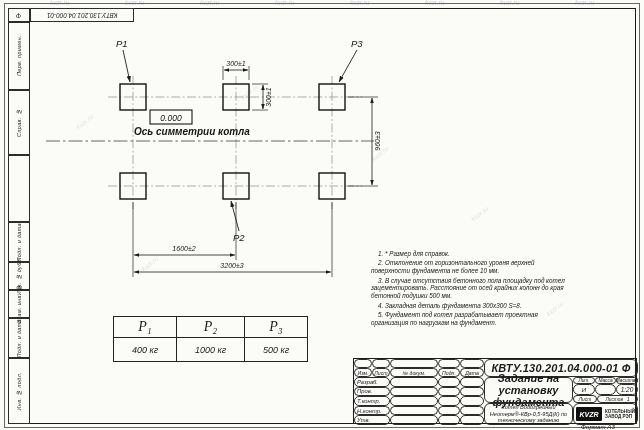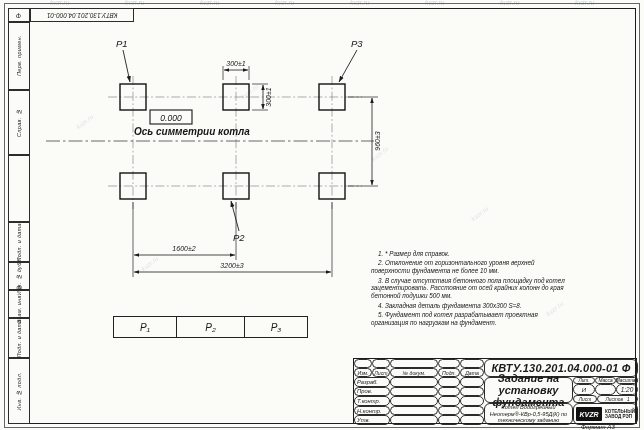--- a/index.html
+++ b/index.html
@@ -16,21 +16,21 @@
   .wm{position:absolute;font-size:6.5px;font-style:italic;color:#9fb0bd;opacity:.55;z-index:0;white-space:nowrap;}
   .wm.rot{transform:rotate(-38deg);opacity:.32;}
   svg.draw{position:absolute;left:0;top:0;z-index:2;}
   svg.draw text{font-family:"Liberation Sans",sans-serif;font-style:italic;fill:#161616;}
   .notes{position:absolute;left:371px;top:250px;width:201px;font-size:6.3px;font-style:italic;
          line-height:1.25;z-index:3;color:#161616;}
   .notes div{margin-bottom:1.5px;text-indent:7px;}
   table.load{position:absolute;left:113px;top:316px;border-collapse:collapse;z-index:3;
              font-style:italic;text-align:center;}
   table.load td{border:1.3px solid #222;text-align:center;padding:0;}
-  table.load .hd td{height:20px;font-size:10px;}
+  table.load .hd td{height:20px;font-size:14px;font-family:Liberation Serif, serif;}
   table.load .vl td{height:23px;font-size:9px;}
   .tb{position:absolute;left:353px;top:358px;width:284px;height:66px;border:1.6px solid #1c1c1c;
       box-sizing:border-box;z-index:3;}
   .tb .cell{font-style:italic;border-radius:6px;}
   .f48{font-size:4.8px;} .f52{font-size:5.2px;} .f58{font-size:5.8px;}
   .f60{font-size:6px;} .f65{font-size:6.5px;}
   .doccell{font-size:11px;font-weight:bold;letter-spacing:.2px;}
   .titlecell{font-size:11px;font-weight:600;line-height:1.12;text-align:center;padding:0 3px;}
   .prodcell{font-size:5.6px;line-height:1.18;text-align:center;padding:1px 2px;}
   .logo-box{width:26px;height:14px;background:#101010;color:#fff;font-weight:bold;font-style:italic;
@@ -168,20 +168,25 @@
     <div>5. Фундамент под котел разрабатывает проектная организация по нагрузкам на фундамент.</div>
   </div>
 
   <table class="load">
     <tbody>
         <tr class="hd">
       <td style="width:62px;">Р₁</td>
       <td style="width:67px;margin-top:39px;">Р₂</td>
       <td style="width:62px;">Р₃</td>
     </tr>
+    <tr class="vl">
+      <td>400 кг</td>
+      <td>1000 кг</td>
+      <td>500 кг</td>
+    </tr>
   </tbody>
     </table>
 
   <div class="tb">
 
     <div class="cell" style="left:0;top:0;width:18px;height:9px;"></div>
     <div class="cell" style="left:18px;top:0;width:18px;height:9px;"></div>
     <div class="cell" style="left:36px;top:0;width:48px;height:9px;"></div>
     <div class="cell" style="left:84px;top:0;width:22px;height:9px;"></div>
     <div class="cell" style="left:106px;top:0;width:24px;height:9px;"></div>

